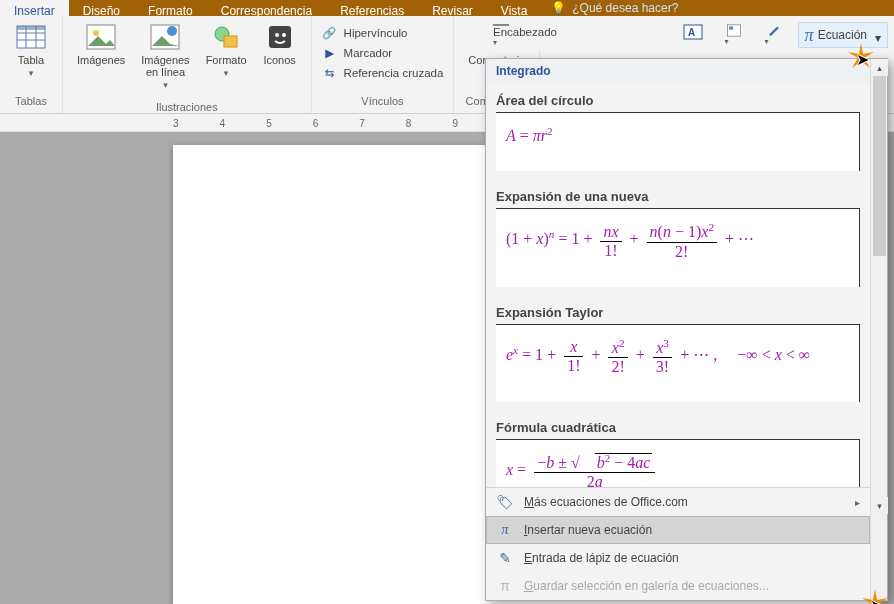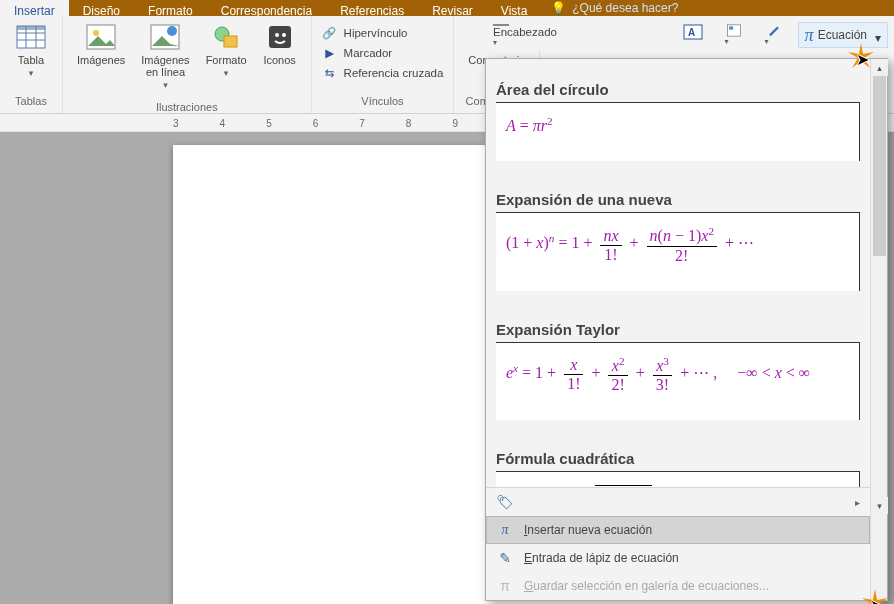--- a/index.html
+++ b/index.html
@@ -249,24 +249,24 @@
   }
   .dd-list {
     flex: 1;
     overflow: hidden;
     padding-bottom: 4px;
   }
   .eq-item {
     padding: 4px 10px 8px 10px;
   }
   .eq-title {
-    font-size: 15px;
+    font-size: 13px;
     font-weight: 600;
     color: #444;
-    margin: 18px 0 4px 0;
+    margin: 6px 0 4px 0;
   }
   .eq-box {
     background: #fff;
     border-top: 1px solid #333;
     border-right: 1px solid #333;
     padding: 12px 10px 26px 10px;
     font-family: "Cambria Math", serif;
     font-size: 16px;
     color: #a21caf;
     min-height: 54px;
@@ -509,20 +509,21 @@
     <span>15</span>
   </div>
 </div>
 
 <div class="doc-area">
   <div class="page"></div>
 </div>
 
 <div class="dropdown">
   <div class="dd-body">
+    <div class="dd-header">Integrado</div>
 
     <div class="dd-list">
 
       <div class="eq-item">
         <div class="eq-title">Área del círculo</div>
         <div class="eq-box">
           <i>A</i> = <i>πr</i><sup>2</sup>
         </div>
       </div>
 
@@ -555,20 +556,21 @@
             <span class="den">2<i>a</i></span>
           </span>
         </div>
       </div>
 
     </div>
 
     <div class="dd-footer">
       <div class="ft-item">
         <span class="ico">🏷</span>
+        <span><span class="u">M</span><span></span>ás ecuaciones de Office.com</span>
         <span class="arrow">▸</span>
       </div>
       <div class="ft-item hover">
         <span class="ico">
             <span style="font-family:'Cambria Math',serif;font-style:italic">π</span>
           </span>
         <span><span class="u">I</span>nsertar nueva ecuación</span>
       </div>
       <div class="ft-item">
         <span class="ico">✎</span>

